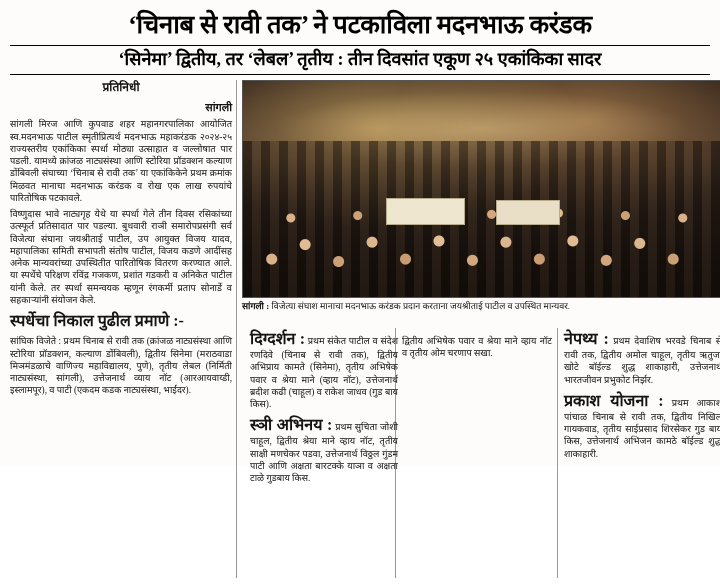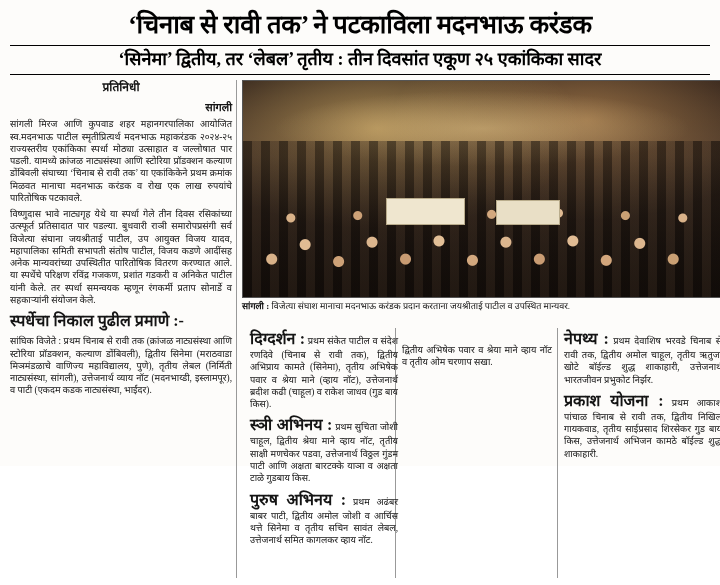--- a/index.html
+++ b/index.html
@@ -128,21 +128,21 @@
   }
   .caption{
     margin-top:3px;
     font-size:9px;
     line-height:1.3;
     text-align:justify;
   }
   .caption b{font-weight:bold;}
   
   #col2{left:240px;top:248px;width:148px;}
-  #col3{left:392px;top:264px;width:150px;}
+  #col3{left:392px;top:255px;width:150px;}
   #col4{left:554px;top:248px;width:158px;}
   .sec-title{
     font-weight:bold;
     font-size:16px;
   }
   .vrule{
     position:absolute;
     top:248px;
     width:0;
     border-left:1px solid #999;
@@ -168,40 +168,39 @@
     <div class="vrule" id="vr0"></div>
     <div class="vrule" id="vr1"></div>
     <div class="vrule" id="vr2"></div>
 
     <div class="col" id="col1">
       <p class="byline">प्रतिनिधी</p>
       <p class="byline2">सांगली</p>
       <p>सांगली मिरज आणि कुपवाड शहर महानगरपालिका आयोजित स्व.मदनभाऊ पाटील स्मृतीप्रित्यर्थ मदनभाऊ महाकरंडक २०२४-२५ राज्यस्तरीय एकांकिका स्पर्धा मोठ्या उत्साहात व जल्लोषात पार पडली. यामध्ये क्रांजळ नाट्यसंस्था आणि स्टोरिया प्रॉडक्शन कल्याण डोंबिवली संघाच्या ‘चिनाब से रावी तक’ या एकांकिकेने प्रथम क्रमांक मिळवत मानाचा मदनभाऊ करंडक व रोख एक लाख रुपयांचे पारितोषिक पटकावले.</p>
       <p>विष्णुदास भावे नाट्यगृह येथे या स्पर्धा गेले तीन दिवस रसिकांच्या उत्स्फूर्त प्रतिसादात पार पडल्या. बुधवारी राञी समारोपप्रसंगी सर्व विजेत्या संघाना जयश्रीताई पाटील, उप आयुक्त विजय यादव, महापालिका समिती सभापती संतोष पाटील, विजय कडणे आदींसह अनेक मान्यवरांच्या उपस्थितीत पारितोषिक वितरण करण्यात आले. या स्पर्धेचे परिक्षण रविंद्र गजकण, प्रशांत गडकरी व अनिकेत पाटील यांनी केले. तर स्पर्धा समन्वयक म्हणून रंगकर्मी प्रताप सोनार्डे व सहकाऱ्यांनी संयोजन केले.</p>
       <p class="sec-title">स्पर्धेचा निकाल पुढील प्रमाणे :-</p>
-      <p>सांघिक विजेते : प्रथम चिनाब से रावी तक (क्रांजळ नाट्यसंस्था आणि स्टोरिया प्रॉडक्शन, कल्याण डोंबिवली), द्वितीय सिनेमा (मराठवाडा मिञमंडळाचे वाणिज्य महाविद्यालय, पुणे), तृतीय लेबल (निर्मिती नाट्यसंस्था, सांगली), उत्तेजनार्थ व्याय नॉट (मदनभाय्डी, इस्लामपूर), व पाटी (एकदम कडक नाट्यसंस्था, भाईंदर).</p>
+      <p>सांघिक विजेते : प्रथम चिनाब से रावी तक (क्रांजळ नाट्यसंस्था आणि स्टोरिया प्रॉडक्शन, कल्याण डोंबिवली), द्वितीय सिनेमा (मराठवाडा मिञमंडळाचे वाणिज्य महाविद्यालय, पुणे), तृतीय लेबल (निर्मिती नाट्यसंस्था, सांगली), उत्तेजनार्थ व्याय नॉट (आरआयवाय्डी, इस्लामपूर), व पाटी (एकदम कडक नाट्यसंस्था, भाईंदर).</p>
     </div>
 
     <div class="photo-block">
       <div class="photo">
         <div class="stage-glow"></div>
         <div class="crowd"></div>
         <div class="heads"></div>
         <div class="banner"></div>
         <div class="banner2"></div>
       </div>
       <div class="caption">
         <b>सांगली :</b><span> विजेत्या संघाश मानाचा मदनभाऊ करंडक प्रदान करताना जयश्रीताई पाटील व उपस्थित मान्यवर.</span>
       </div>
     </div>
 
     <div class="col" id="col2">
       <p><span class="sec-title">दिग्दर्शन :</span><span> प्रथम संकेत पाटील व संदेश रणदिवे (चिनाब से रावी तक), द्वितीय अभिप्राय कामते (सिनेमा), तृतीय अभिषेक पवार व श्रेया माने (व्हाय नॉट), उत्तेजनार्थ ब्रदीश कढी (चाहूल) व राकेश जाधव (गुड बाय किस).</span></p>
       <p><span class="sec-title">स्ञी अभिनय :</span><span> प्रथम सुचिता जोशी चाहूल, द्वितीय श्रेया माने व्हाय नॉट, तृतीय साक्षी मणचेकर पडवा, उत्तेजनार्थ विठ्ठल गुंडम पाटी आणि अक्षता बारटक्के याञा व अक्षता टाळे गुडबाय किस.</span></p>
-      <p><span class="sec-title">पुरुष अभिनय :</span><span> प्रथम अढंबर बाबर पाटी, द्वितीय अमोल जोशी व आर्चिस थत्ते सिनेमा व तृतीय सचिन सावंत लेबल, उत्तेजनार्थ समित कागलकर व्हाय नॉट.</span></p>
     </div>
 
     <div class="col" id="col3">
       <p><span>द्वितीय अभिषेक पवार व श्रेया माने व्हाय नॉट व तृतीय ओम चरणाप सखा.</span></p>
     </div>
 
     <div class="col" id="col4">
       <p><span class="sec-title">नेपथ्य :</span><span> प्रथम देवाशिष भरवडे चिनाब से रावी तक, द्वितीय अमोल चाहूल, तृतीय ऋतुजा खोटे बॉईल्ड शुद्ध शाकाहारी, उत्तेजनार्थ भारतजीवन प्रभुकोट निर्झर.</span></p>
       <p><span class="sec-title">प्रकाश योजना :</span><span> प्रथम आकाश पांचाळ चिनाब से रावी तक, द्वितीय निखिल गायकवाड, तृतीय साईप्रसाद शिरसेकर गुड बाय किस, उत्तेजनार्थ अभिजन कामठे बॉईल्ड शुद्ध शाकाहारी.</span></p>
     </div>

